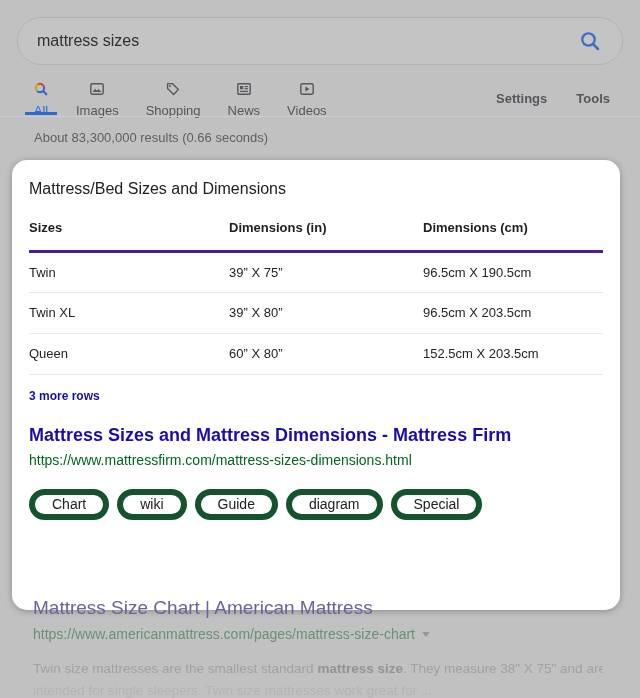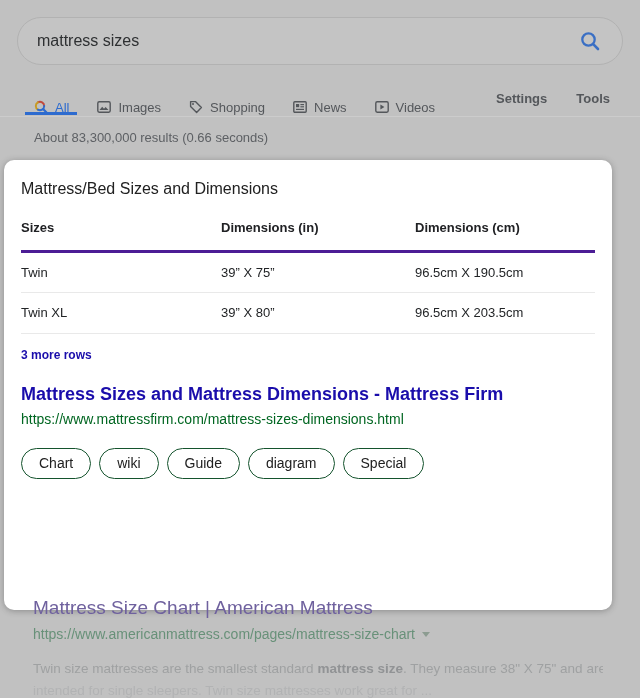--- a/index.html
+++ b/index.html
@@ -16,41 +16,41 @@
   }
   .searchbar .query {
     margin-left:19px; font-size:16px; color:#2e3032; flex:1;
   }
   .searchbar .sicon { margin-right:20px; display:flex; }
   .tabs {
     position:absolute; left:25px; right:30px; top:81px; height:34px;
     display:flex; align-items:center; font-size:13px; color:#54575b;
   }
   .tab {
-    display:flex; align-items:flex-end; gap:6px; padding:0 8px;
-    height:100%; margin-right:11px; cursor:pointer;
+    display:flex; align-items:center; gap:6px; padding:0 8px;
+    height:100%; margin-right:11px; cursor:pointer;flex-direction:column;
   }
   .tab svg { display:block; }
   .tab.active { color:#2d6bcf; position:relative; }
   .tab.active::after {
     content:""; position:absolute; left:0; right:0; bottom:0;
     height:3px; background:#2d6bcf;
   }
   .tabs .right { margin-left:auto; display:flex; gap:29px; }
   .tabs .right .menu-item { cursor:pointer;font-weight:bold; }
   .tabs-divider {
     position:absolute; left:0; right:0; top:116px; height:1px; background:#cccccc;
   }
   .stats {
     position:absolute; left:34px; top:130px; font-size:13px; color:#5d6064;
   }
   
   .card {
-    position:absolute; left:4px; top:160px; width:608px; height:450px;
-    background:#ffffff; border-radius:10px;
+    position:absolute; left:12px; top:160px; width:608px; height:450px;
+    background:#ffffff; border-radius:15px;
     box-shadow:0 1px 6px rgba(40,40,40,.35);
     padding:20px 17px 0 17px;
   }
   .card-title { font-size:16px; color:#212121; font-weight:400; }
   table.sizes {
     width:100%; border-collapse:collapse; margin-top:8px;
     font-size:13px; color:#222426; table-layout:fixed;
   }
   table.sizes th {
     text-align:left; font-weight:bold; color:#202124;
@@ -62,21 +62,21 @@
   .col1{width:200px;} .col2{width:194px;}
   .more-rows {
     margin-top:14px; font-size:12px; color:#1a0dab; cursor:pointer; display:inline-block;font-weight:bold;
   }
   .result-title {
     margin-top:21px; font-size:18px; font-weight:700; color:#1a0dab; cursor:pointer;
   }
   .result-url { margin-top:6px; font-size:14px; color:#006621; }
   .chips { margin-top:21px; display:flex; gap:8px; }
   .chip {
-    height:31px; padding:0 17px; border:1px solid #14532d; border-radius:16px;
+    height:31px; padding:0 17px; border:6px solid #14532d; border-radius:16px;
     background:#fff; display:flex; align-items:center; font-size:14px;
     color:#212121; cursor:pointer;
   }
   
   .result2 { position:absolute; left:33px; top:597px; width:570px; }
   .result2 .title2 {
     font-size:19px; font-weight:400; color:#6f619e; cursor:pointer;
   }
   .result2 .url2 {
     margin-top:7px; font-size:14px; color:#689179;
@@ -180,20 +180,25 @@
         <tr>
           <td>Twin</td>
           <td>39” X 75”</td>
           <td>96.5cm X 190.5cm</td>
         </tr>
         <tr>
           <td>Twin XL</td>
           <td>39” X 80”</td>
           <td>96.5cm X 203.5cm</td>
         </tr>
+        <tr>
+          <td>Queen</td>
+          <td>60” X 80”</td>
+          <td>152.5cm X 203.5cm</td>
+        </tr>
       </tbody>
     </table>
 
     <span class="more-rows">3 more rows</span>
 
     <div class="result-title">Mattress Sizes and Mattress Dimensions - Mattress Firm</div>
     <div class="result-url">https://www.mattressfirm.com/mattress-sizes-dimensions.html</div>
 
     <div class="chips">
       <div class="chip">Chart</div>

